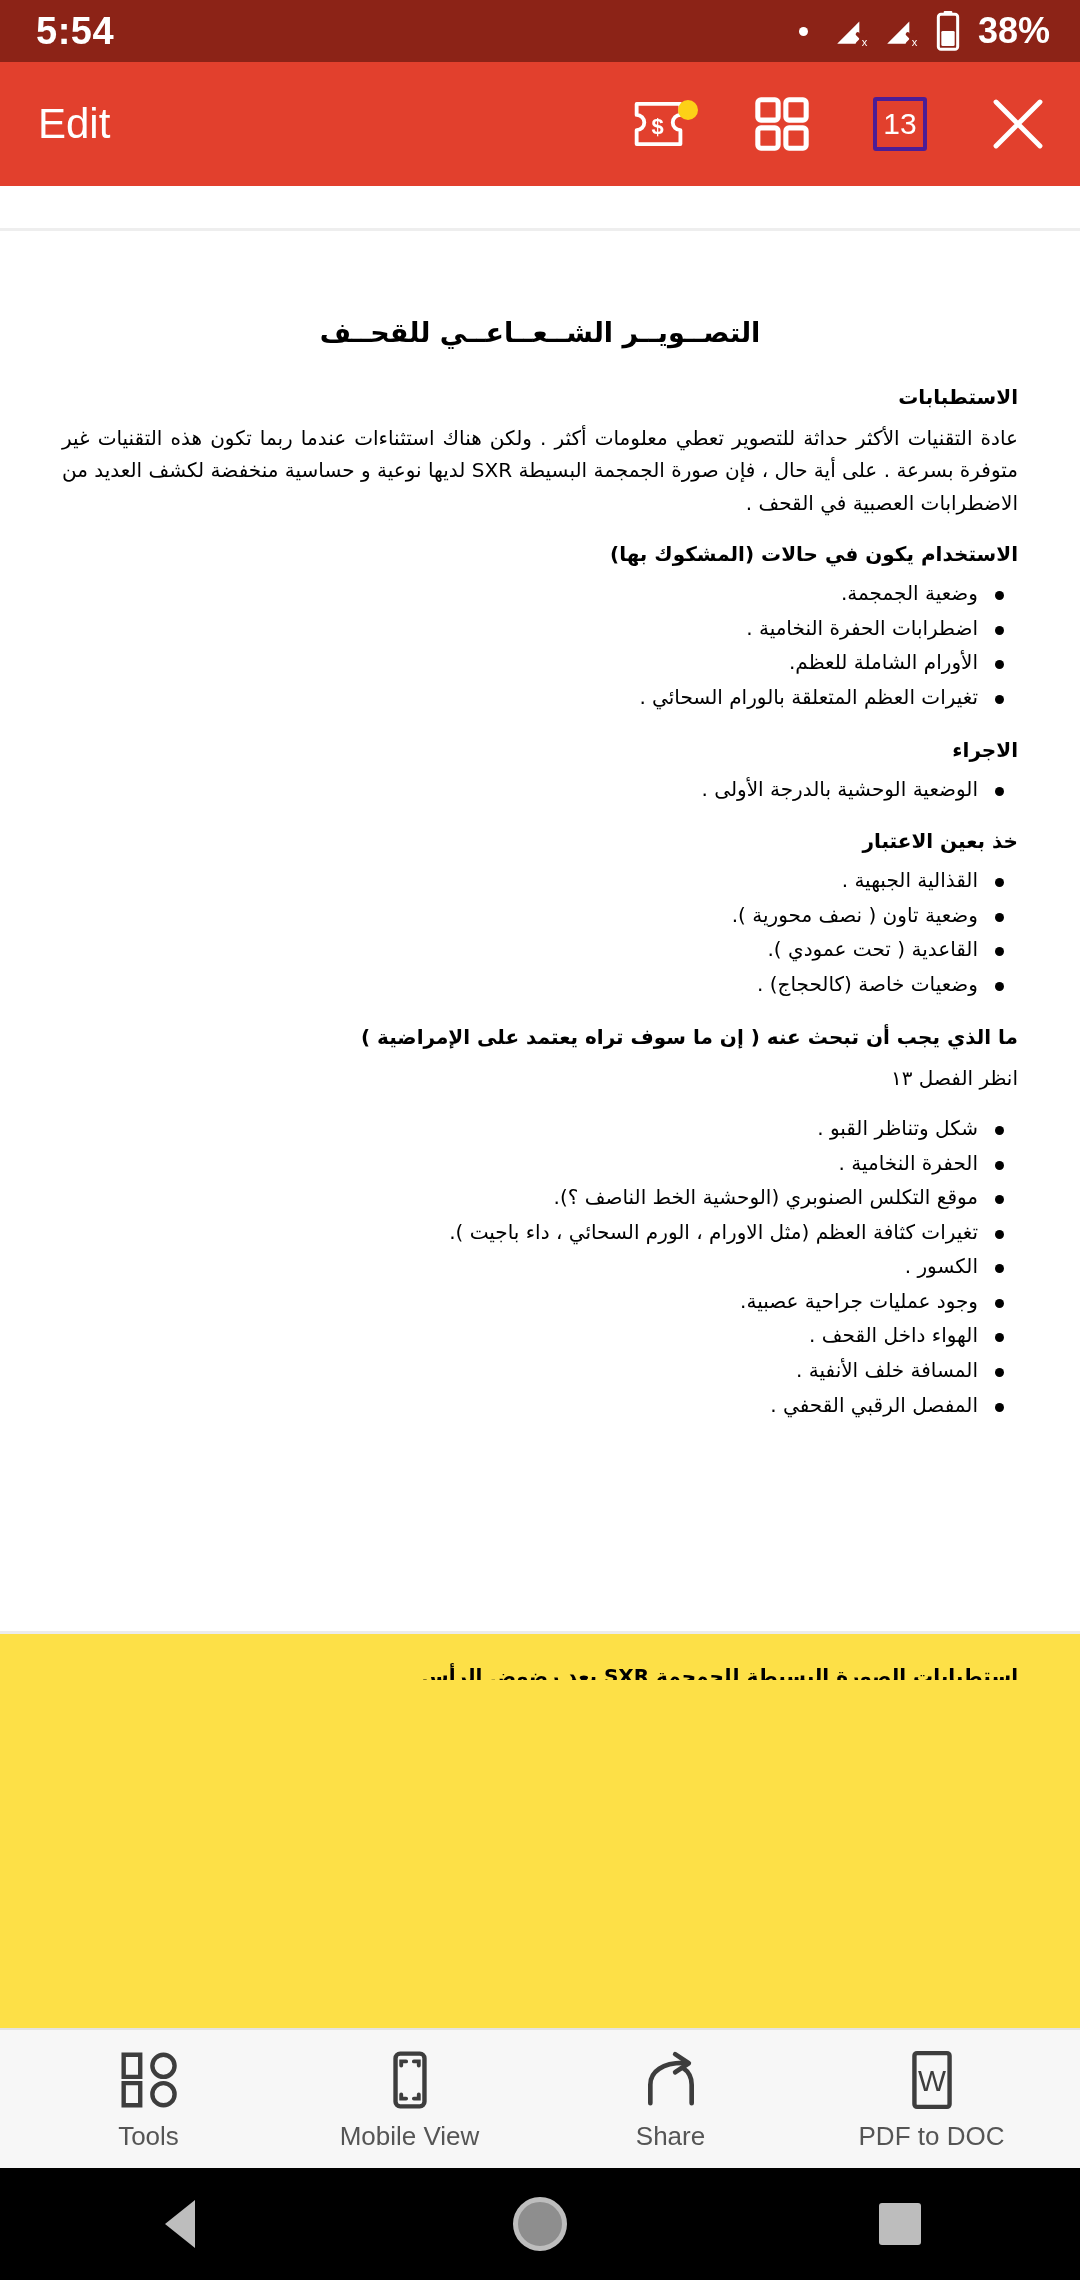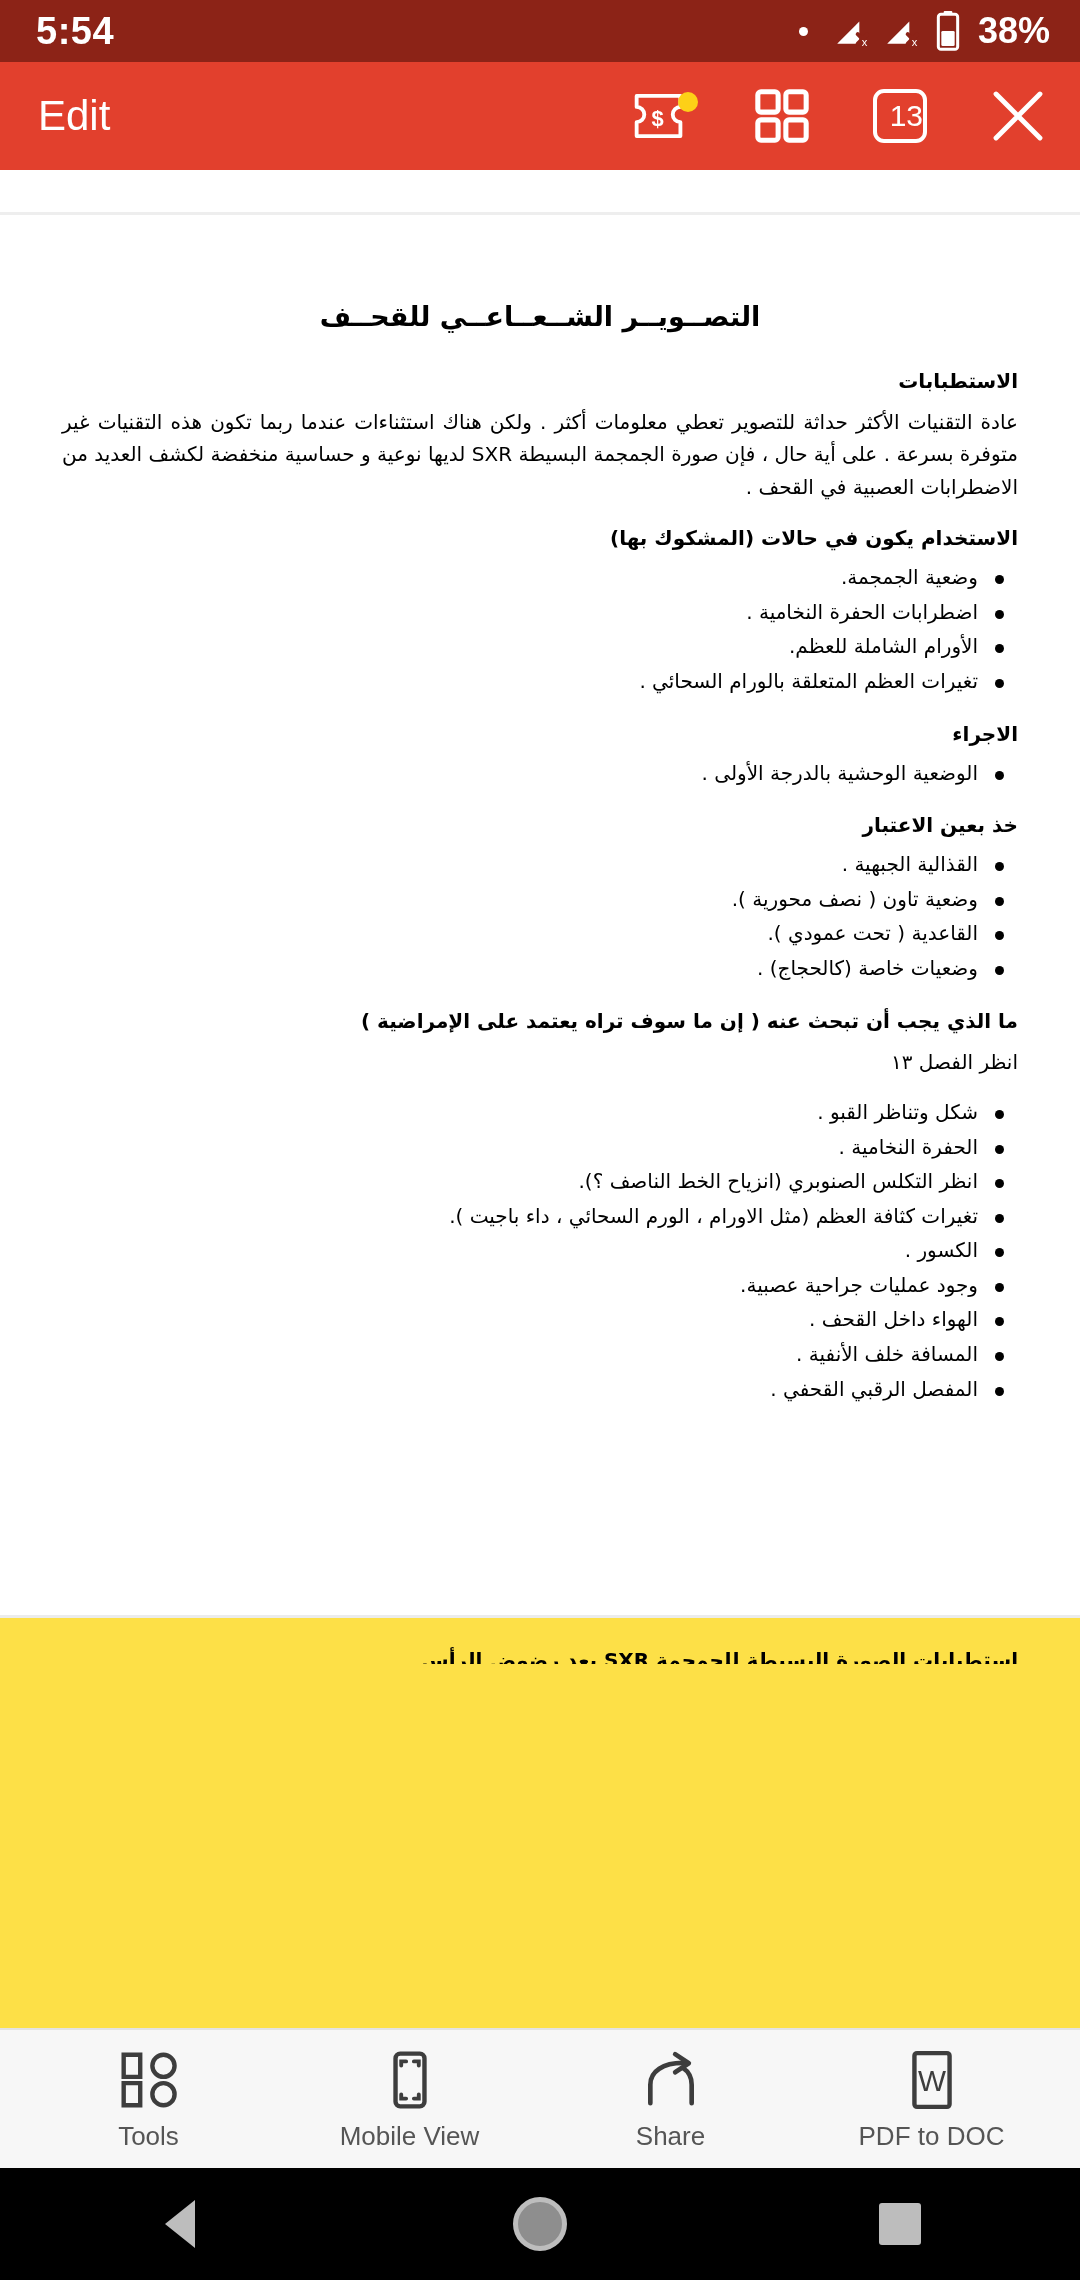--- a/index.html
+++ b/index.html
@@ -55,21 +55,21 @@
   .status-batt-text {
     color: #ffffff;
     font-size: 36px;
     font-weight: 700;
     margin-left: 6px;
     line-height: 1;
   }
 
   
   .app-bar {
-    height: 108px;
+    height: 124px;
     background: #e2402d;
     display: flex;
     align-items: center;
     padding: 0 26px 0 38px;
     flex: 0 0 auto;
   }
   .app-title {
     color: #ffffff;
     font-size: 42px;
     font-weight: 400;
@@ -96,25 +96,25 @@
     position: absolute;
     top: 12px;
     right: 2px;
     width: 20px;
     height: 20px;
     border-radius: 50%;
     background: #fdd017;
   }
   .pagecount-box {
     width: 54px; height: 54px;
-    border: 4px solid #ffffff;
-    border-radius: 11px;
-    display: flex;
-    align-items: center;
-    justify-content: flex-end;
+    border: 4px solid #4c1d95;
+    border-radius: 3px;
+    display: flex;
+    align-items: center;
+    justify-content: center;
   }
   .pagecount-box span {
     color: #ffffff;
     font-size: 30px;
     font-weight: 400;
     line-height: 1;
   }
 
   
   .doc-scroll {
@@ -360,21 +360,21 @@
         <li>وضعية تاون ( نصف محورية ).</li>
         <li>القاعدية ( تحت عمودي ).</li>
         <li>وضعيات خاصة (كالحجاج) .</li>
       </ul>
 
       <div class="sec-head">ما الذي يجب أن تبحث عنه ( إن ما سوف تراه يعتمد على الإمراضية )</div>
       <div class="para">انظر الفصل ١٣</div>
       <ul class="bullets">
         <li>شكل وتناظر القبو .</li>
         <li>الحفرة النخامية .</li>
-        <li>انظر التكلس الصنوبري (انزياح الخط الناصف ؟).</li>
+        <li>موقع التكلس الصنوبري (الوحشية الخط الناصف ؟).</li>
         <li>تغيرات كثافة العظم (مثل الاورام ، الورم السحائي ، داء باجيت ).</li>
         <li>الكسور .</li>
         <li>وجود عمليات جراحية عصبية.</li>
         <li>الهواء داخل القحف .</li>
         <li>المسافة خلف الأنفية .</li>
         <li>المفصل الرقبي القحفي .</li>
       </ul>
 
       <div class="spacer-tall"></div>
     </div>

